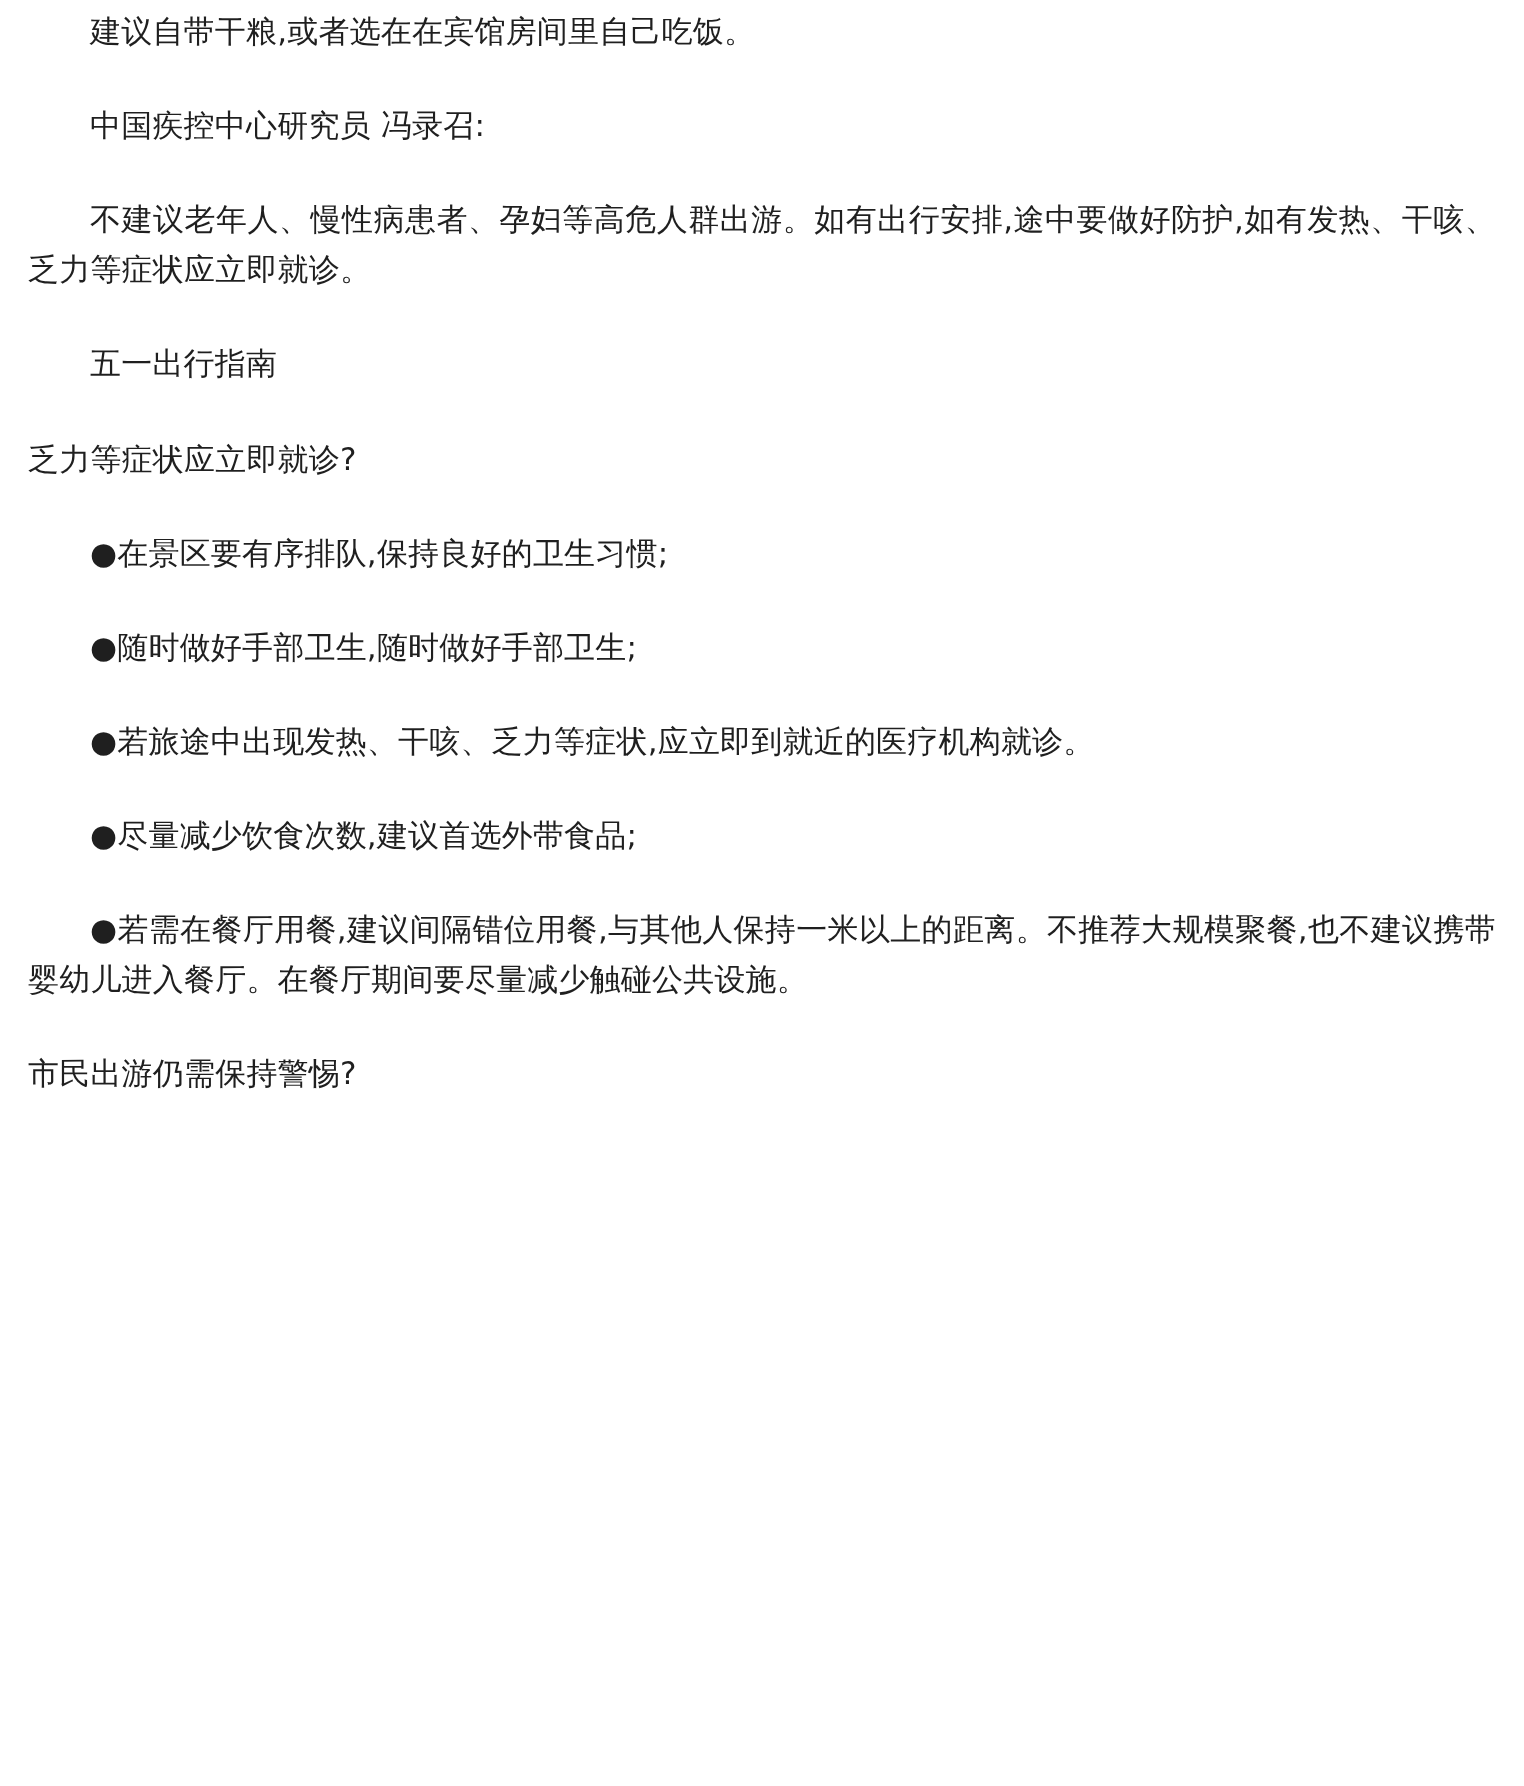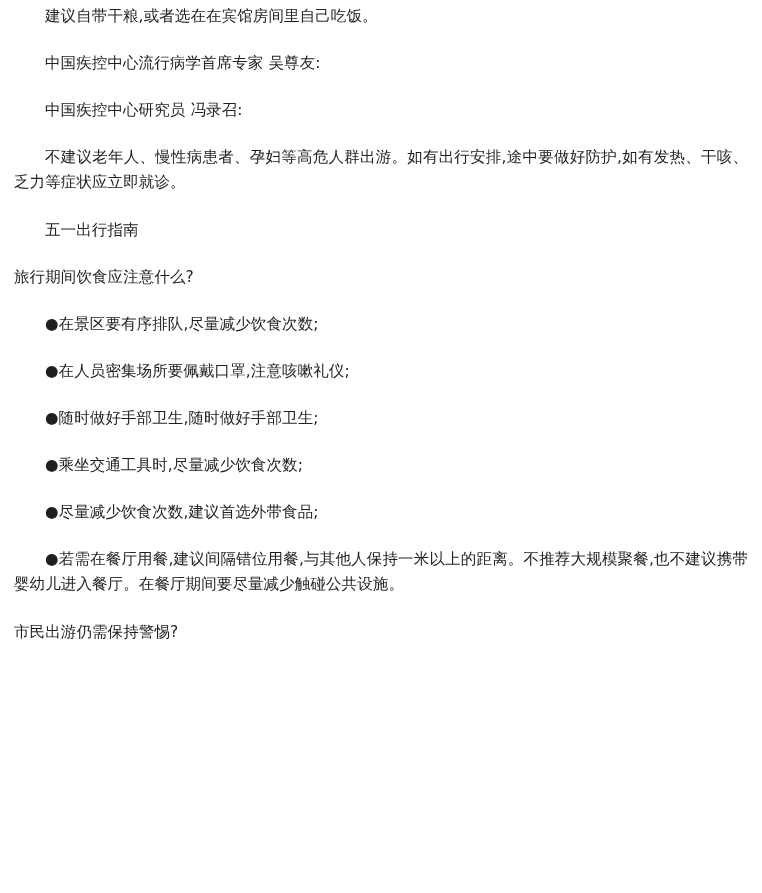--- a/index.html
+++ b/index.html
@@ -34,25 +34,23 @@
   }
   .para.first {
     margin-top: 4px;
   }
 </style>
 </head>
 <body>
 
 <div id="article">
     <p class="para indent first">建议自带干粮,或者选在在宾馆房间里自己吃饭。</p>
-    <p class="para indent">中国疾控中心流行病学首席专家 吴尊友:</p>
     <p class="para indent">中国疾控中心研究员 冯录召:</p>
     <p class="para indent">不建议老年人、慢性病患者、孕妇等高危人群出游。如有出行安排,途中要做好防护,如有发热、干咳、乏力等症状应立即就诊。</p>
     <p class="para indent bold">五一出行指南</p>
-    <p class="para">旅行期间饮食应注意什么?</p>
-    <p class="para indent">●在景区要有序排队,尽量减少饮食次数;</p>
-    <p class="para indent">●在人员密集场所要佩戴口罩,注意咳嗽礼仪;</p>
+    <p class="para">乏力等症状应立即就诊?</p>
+    <p class="para indent">●在景区要有序排队,保持良好的卫生习惯;</p>
     <p class="para indent">●随时做好手部卫生,随时做好手部卫生;</p>
-    <p class="para indent">●乘坐交通工具时,尽量减少饮食次数;</p>
+    <p class="para indent">●若旅途中出现发热、干咳、乏力等症状,应立即到就近的医疗机构就诊。</p>
     <p class="para indent">●尽量减少饮食次数,建议首选外带食品;</p>
     <p class="para indent">●若需在餐厅用餐,建议间隔错位用餐,与其他人保持一米以上的距离。不推荐大规模聚餐,也不建议携带婴幼儿进入餐厅。在餐厅期间要尽量减少触碰公共设施。</p>
     <p class="para">市民出游仍需保持警惕?</p>
   </div>
 
 </body></html>

